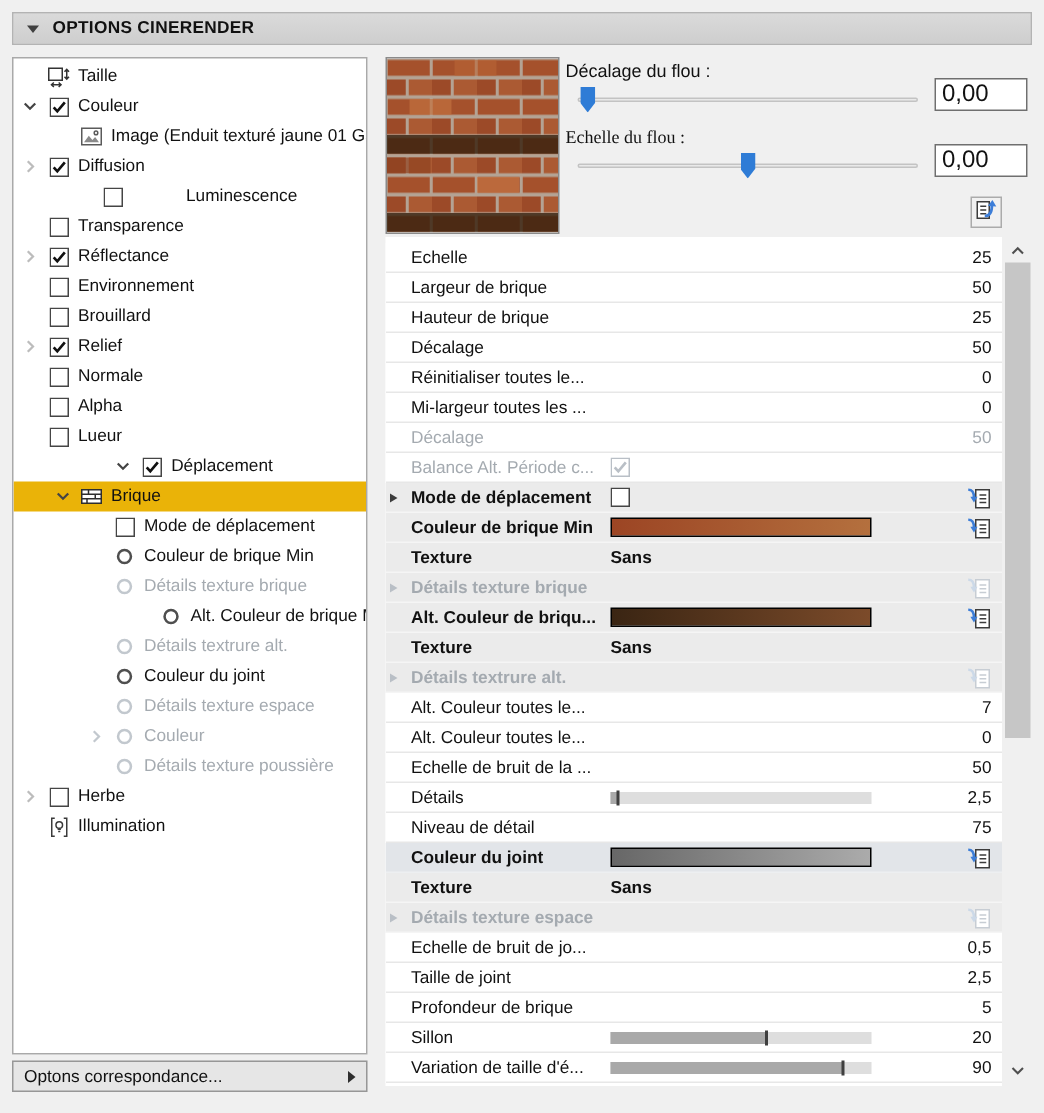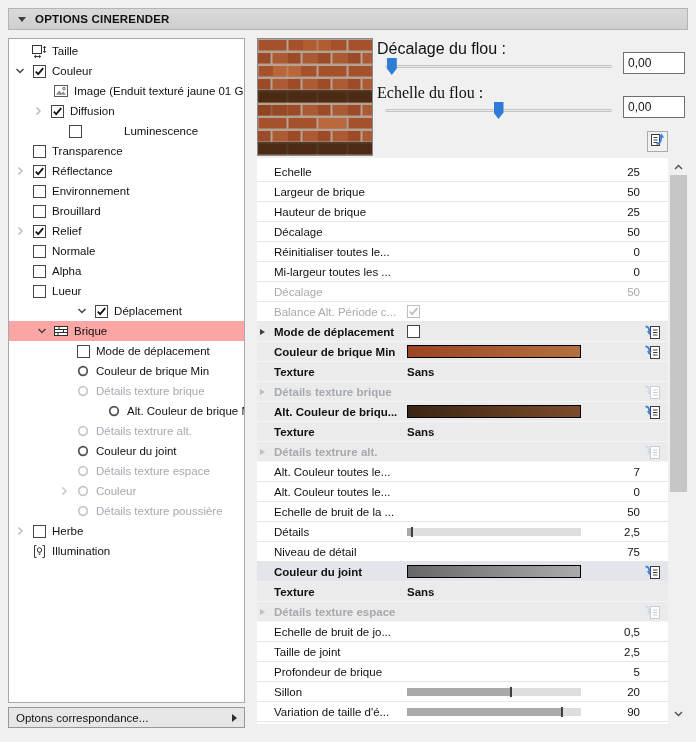--- a/index.html
+++ b/index.html
@@ -11,58 +11,58 @@
   .hdr { left:8px; top:8px; width:680px; height:22px; background:linear-gradient(#dadada,#cecece);
          border:1px solid #b3b3b3; display:flex; align-items:center; padding-left:9px; }
   .hdr-tri { width:0; height:0; border-left:4px solid transparent; border-right:4px solid transparent;
              border-top:5px solid #404040; margin-right:9px; }
   .hdr-title { font-size:11.5px; font-weight:bold; letter-spacing:.2px; }
 
   
   .tree { left:8px; top:38px; width:237px; height:665px; background:#fff; border:1px solid #a9a9a9;
           padding-top:2px; overflow:hidden; }
   .trow { height:20px; display:flex; align-items:center; font-size:11.5px; white-space:nowrap; }
-  .trow.sel { background:#fca5a5; }
+  .trow.sel { background:#eab308; }
   .trow.dis { color:#a4aab0; }
   .trow.dis svg * { stroke:#c2c8ce; }
   .chev { width:18px; height:14px; display:inline-flex; align-items:center; justify-content:center; flex:none; }
   .tico { width:20px; height:16px; display:inline-flex; align-items:center; justify-content:center; flex:none; }
   .tlabel { margin-left:3px; }
 
   
   .fbtn { left:8px; top:707px; width:237px; height:21px; background:#e6e6e6; border:1px solid #979797;
           display:flex; align-items:center; font-size:11.5px; padding:0 7px; cursor:default; }
   .fbtn .lbl { flex:1; }
   .fbtn-tri { width:0; height:0; border-top:4px solid transparent; border-bottom:4px solid transparent;
               border-left:5px solid #2e2e2e; }
 
   
   .pv-img { left:257px; top:38px; width:116px; height:118px; border:1px solid #8a8a8a; }
-  .pv-lab { font-size:16px; }
+  .pv-lab { font-size:12px; }
   .strip { height:3px; background:#e9e9e9; border:1px solid #c3c3c3; border-radius:2px; }
   .shandle { position:absolute; top:-7px; width:10px; height:17px; background:#2f7cd6;
              clip-path:polygon(0 0,100% 0,100% 62%,50% 100%,0 62%); }
-  .vbox { width:62px; height:22px; background:#fff; border:1px solid #6f6f6f; font-size:12px;
+  .vbox { width:62px; height:22px; background:#fff; border:1px solid #6f6f6f; font-size:16px;
           padding:0 4px; font-family:inherit; color:#111; }
   .xfer { left:647px; top:131px; width:21px; height:21px; background:#f1f1f1; border:1px solid #ababab;
           display:flex; align-items:center; justify-content:center; }
 
   
   .ptable { left:257px; top:158px; width:411px; height:566px; background:#fff; padding-top:4px; overflow:hidden; }
   .prow { position:relative; height:20px; font-size:11.5px; }
   .prow.white  { background:#fff;     box-shadow:inset 0 -1px 0 #e7e7e7; }
   .prow.group  { background:#ebebeb;  box-shadow:inset 0 -1px 0 #f5f5f5; }
   .prow.hilite { background:#e2e5e9;  box-shadow:inset 0 -1px 0 #edeff1; }
   .prow .plabel { position:absolute; left:17px; top:0; line-height:20px; white-space:nowrap; }
   .prow.bold .plabel { font-weight:bold; }
   .prow.dis .plabel { color:#a4aab0; }
   .parrow { position:absolute; left:3px; top:6.5px; width:0; height:0;
             border-top:3.5px solid transparent; border-bottom:3.5px solid transparent; border-left:5px solid #3c3c3c; }
   .prow.dis .parrow { border-left-color:#b9bfc6; }
-  .pnum { position:absolute; right:28px; top:0; line-height:20px; }
+  .pnum { position:absolute; right:7px; top:0; line-height:20px; }
   .prow.dis .pnum { color:#a4aab0; }
   .ptext { position:absolute; left:150px; top:0; line-height:20px; font-weight:bold; }
   .pcheck { position:absolute; left:150px; top:3px; }
   .pswatch { position:absolute; left:150px; top:3px; width:174px; height:13px; border:1px solid #000; }
   .picon { position:absolute; right:6px; top:1.5px; }
   .tslider { position:absolute; left:150px; top:6px; width:174px; height:8px; background:#dedede; }
   .tfill { height:100%; background:#a9a9a9; }
   .ttick { position:absolute; top:-1px; width:2px; height:10px; background:#3f3f3f; }
 
   
@@ -108,21 +108,21 @@
       <span class="chev"></span>
       <span class="tico">
         <svg width="16" height="14" viewBox="0 0 16 14">
           <rect x="1.5" y="1.5" width="13" height="11" fill="#fff" stroke="#5a5a5a"></rect>
           <path d="M3 10.8 L6.2 6.5 L8.6 9.3 L10.4 7.4 L13 10.8 Z" fill="#8a8a8a"></path>
           <circle cx="11" cy="4.6" r="1.2" fill="none" stroke="#5a5a5a"></circle>
         </svg>
       </span>
       <span class="tlabel">Image (Enduit texturé jaune 01 GS)</span>
     </div>
-    <div class="trow" style="padding-left: 20px;">
+    <div class="trow" style="padding-left: 2px;">
       <span class="chev">
         <svg width="12" height="12" viewBox="0 0 12 12">
           <path d="M4.5 2.5 L8 6 L4.5 9.5" fill="none" stroke="#bcbcbc" stroke-width="1.5"></path>
         </svg>
       </span>
       <span class="tico">
         <svg width="13" height="13" viewBox="0 0 13 13">
           <rect x="0.5" y="0.5" width="12" height="12" fill="#fff" stroke="#454545"></rect>
           <path d="M2.8 6.6 L5.2 9.2 L10.2 3.2" fill="none" stroke="#111" stroke-width="1.8"></path>
         </svg>

